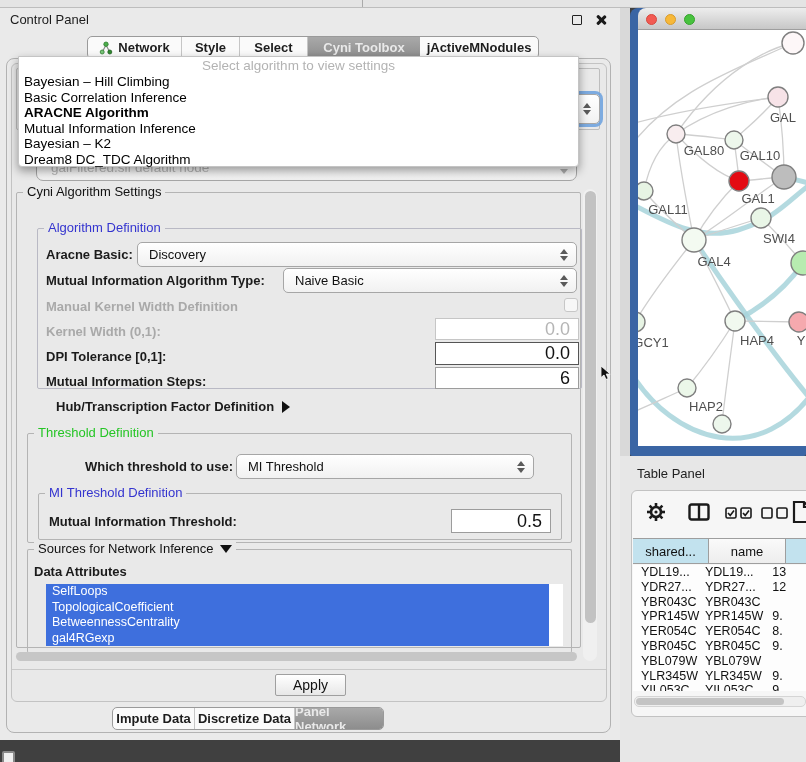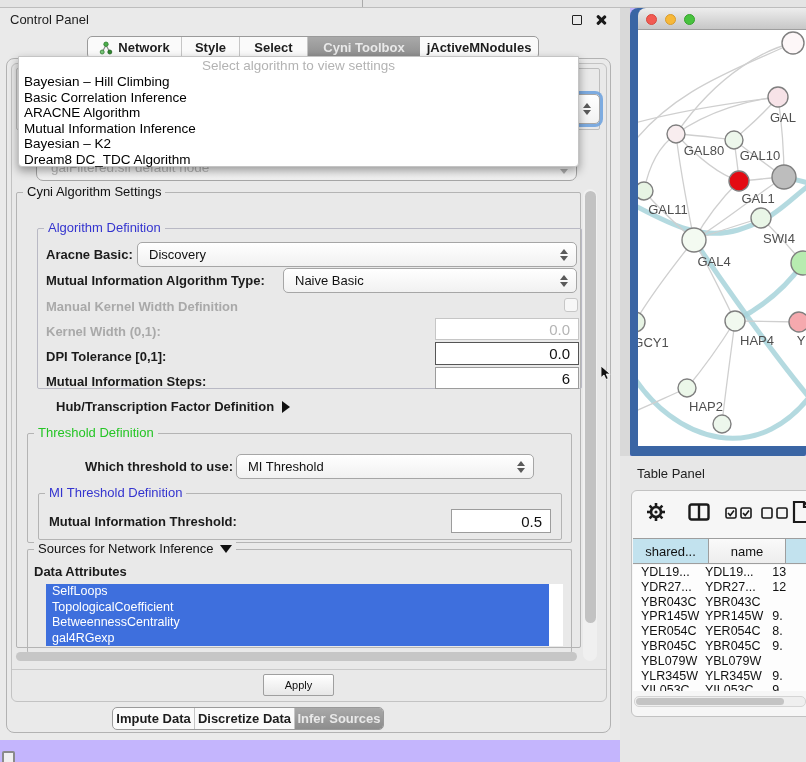--- a/index.html
+++ b/index.html
@@ -1,17 +1,17 @@
 <!DOCTYPE html>
 <html><head>
 <meta charset="utf-8">
 <style>
   html,body{margin:0;padding:0;background:#e0e0e0;}
   *{box-sizing:border-box;font-family:"Liberation Sans",sans-serif;}
-  .screen{position:relative;width:806px;height:762px;overflow:hidden;background:#c4b5fd;padding-left:42px;}
+  .screen{position:relative;width:806px;height:762px;overflow:hidden;background:#404040;padding-left:42px;}
 
   
   .topstrip{position:absolute;left:0;top:0;width:806px;height:8px;background:#e4e4e4;border-bottom:1px solid #bdbdbd;}
   .topstrip .tick{position:absolute;left:362px;top:0;width:1px;height:7px;background:#aaa;}
 
   
   .cp{position:absolute;left:0;top:8px;width:620px;height:732px;background:#eaeaea;}
   .cp-titlebar{position:absolute;left:0;top:0;width:620px;height:24px;}
   .cp-title{position:absolute;left:10px;top:4px;font-size:13px;color:#1c1c1c;}
   .float-ic{position:absolute;left:572px;top:7px;width:10px;height:10px;border:1.6px solid #222;border-radius:1px;}
@@ -41,46 +41,46 @@
   .spin .up{border-bottom:5px solid #5a5a5a;} .spin .dn{border-top:5px solid #5a5a5a;}
   .bg-combo-focus{left:34px;top:86px;width:566px;height:30px;box-shadow:0 0 0 3px rgba(106,160,222,.85);}
   .bg-combo-gal{left:36px;top:146px;width:541px;height:27px;border-radius:7px;}
   .bg-combo-gal .txt{color:#b7b7b7;font-size:13.5px;padding-left:14px;}
   .bg-combo-gal .spin .up{border-bottom-color:#b0b0b0;} .bg-combo-gal .spin .dn{border-top-color:#b0b0b0;}
 
   
   .popup{position:absolute;left:18px;top:48px;width:561px;height:111px;background:#fff;border:1px solid #c4c4c4;border-radius:0 0 4px 4px;box-shadow:0 4px 10px rgba(0,0,0,.38);z-index:30;}
   .popup .prompt{height:17px;line-height:17px;text-align:center;color:#b3b3b3;font-size:13.5px;}
   .popup .item{height:15.6px;line-height:15.6px;padding-left:5px;font-size:13.5px;color:#000;white-space:nowrap;}
-  .popup .item.sel{font-weight:normal;}
+  .popup .item.sel{font-weight:bold;}
 
   
   .gbox{position:absolute;border:1px solid #b4b4b4;border-radius:2px;}
   .gtitle{position:absolute;top:-9px;left:6px;background:#e9e9e9;padding:0 4px;font-size:13px;color:#111;white-space:nowrap;display:flex;align-items:center;gap:6px;}
   .gtitle.blue{color:#3434cf;} .gtitle.green{color:#25c525;}
   .lbl{position:absolute;font-size:13px;font-weight:bold;color:#1b1b1b;white-space:nowrap;}
   .lbl.dis{color:#a9a9a9;}
-  .ninput{position:absolute;background:#fff;border:1px solid #9c9c9c;font-size:15px;color:#111;display:flex;align-items:center;justify-content:flex-end;padding-right:8px;}
+  .ninput{position:absolute;background:#fff;border:1px solid #9c9c9c;font-size:18px;color:#111;display:flex;align-items:center;justify-content:flex-end;padding-right:8px;}
   .ninput.dis{color:#b5b5b5;border-color:#c6c6c6;}
   .ninput.strong{border:1.5px solid #555;}
   .checkbox{position:absolute;width:14px;height:14px;border:1px solid #c7c7c7;border-radius:3px;background:#f7f7f7;}
   .tri-right{width:0;height:0;border-top:6px solid transparent;border-bottom:6px solid transparent;border-left:8px solid #111;display:inline-block;}
   .tri-down{width:0;height:0;border-left:6px solid transparent;border-right:6px solid transparent;border-top:8px solid #111;display:inline-block;}
 
   
   .attr-list{position:absolute;left:18px;top:34px;width:517px;height:62px;background:#fff;overflow:hidden;}
   .attr-item{height:15.5px;line-height:15.5px;background:#3e6fdd;color:#fff;font-size:12.5px;padding-left:6px;width:503px;}
 
   
   .vscroll{position:absolute;left:583px;top:181px;width:14px;height:472px;background:#f0f0f0;border-radius:7px;}
   .vscroll .thumb{position:absolute;left:1.5px;top:2px;width:11px;height:432px;background:#c2c2c2;border-radius:6px;}
   .hscroll{position:absolute;left:14px;top:642px;width:567px;height:13px;}
   .hscroll .thumb{position:absolute;left:2px;top:2px;width:561px;height:9px;background:#c6c6c6;border-radius:5px;}
 
-  .apply-btn{position:absolute;left:263px;top:666px;width:71px;height:22px;border:1px solid #9f9f9f;border-radius:2px;background:linear-gradient(#ffffff,#e7e7e7);font-size:11px;color:#111;display:flex;align-items:center;justify-content:center;}
+  .apply-btn{position:absolute;left:275px;top:666px;width:71px;height:22px;border:1px solid #9f9f9f;border-radius:2px;background:linear-gradient(#ffffff,#e7e7e7);font-size:14px;color:#111;display:flex;align-items:center;justify-content:center;}
 
   
   .gapcol{position:absolute;left:620px;top:8px;width:10px;height:448px;background:#d9d9d9;}
   .netwin{position:absolute;left:630px;top:8px;width:176px;height:448px;background:#3a65a4;border-radius:8px 8px 2px 2px;}
   .net-titlebar{position:absolute;left:8px;top:0;width:168px;height:22px;background:linear-gradient(#ededed,#c7c7c7);border-bottom:1px solid #9e9e9e;border-radius:8px 0 0 0;}
   .light{position:absolute;top:6px;width:11px;height:11px;border-radius:50%;}
   .light.red{left:8px;background:#f25a52;border:1px solid #d6493f;}
   .light.yellow{left:27px;background:#f7b838;border:1px solid #d89c2c;}
   .light.green{left:46px;background:#48c23e;border:1px solid #35a32c;}
   .net-canvas{position:absolute;left:8px;top:22px;width:168px;height:416px;background:#fff;overflow:hidden;}
@@ -277,21 +277,21 @@
     <button class="apply-btn">Apply</button>
 
     <div class="tabbar bot-tabbar">
       <div class="tab" style="width:82px">
           <span>Impute Data</span>
         </div>
       <div class="tab" style="width:100px">
           <span>Discretize Data</span>
         </div>
       <div class="tab sel" style="width:88px">
-          <span>Infer Sources</span>
+          <span>Panel Network</span>
         </div>
     </div>
   </section>
 
   <svg class="cursor" width="11" height="15" viewBox="0 0 11 15">
     <polygon points="0,0 0,11.5 3,9 5,13.5 7.2,12.4 5.2,8 9.2,8" fill="#111" stroke="#fff" stroke-width="0.8"></polygon>
   </svg>
 
   <div class="gapcol"></div>
   <section class="netwin">

